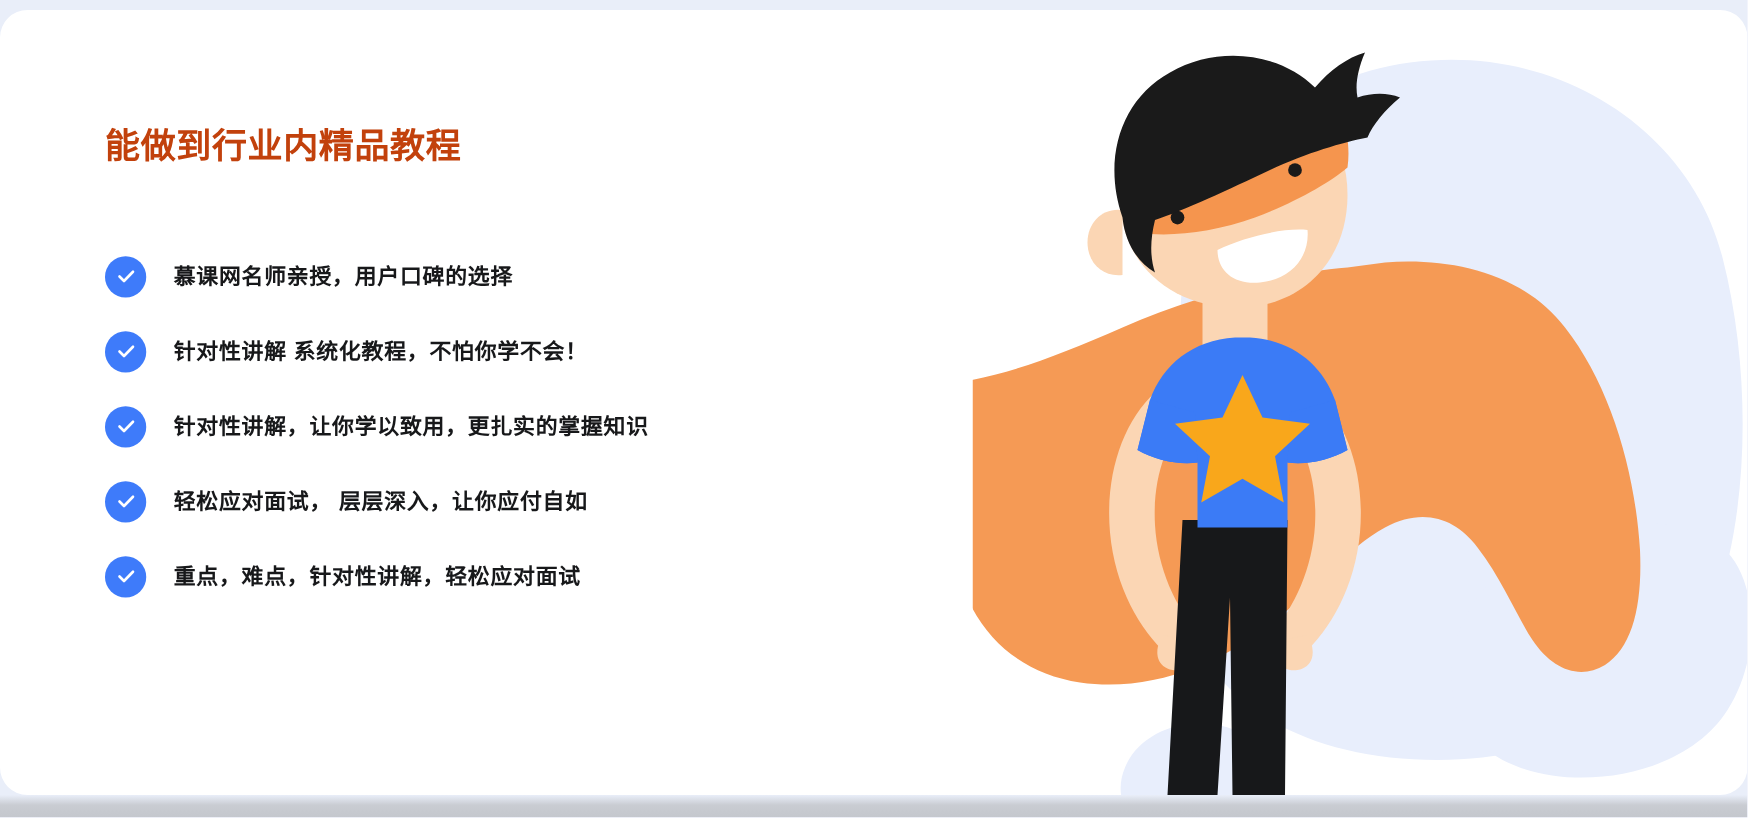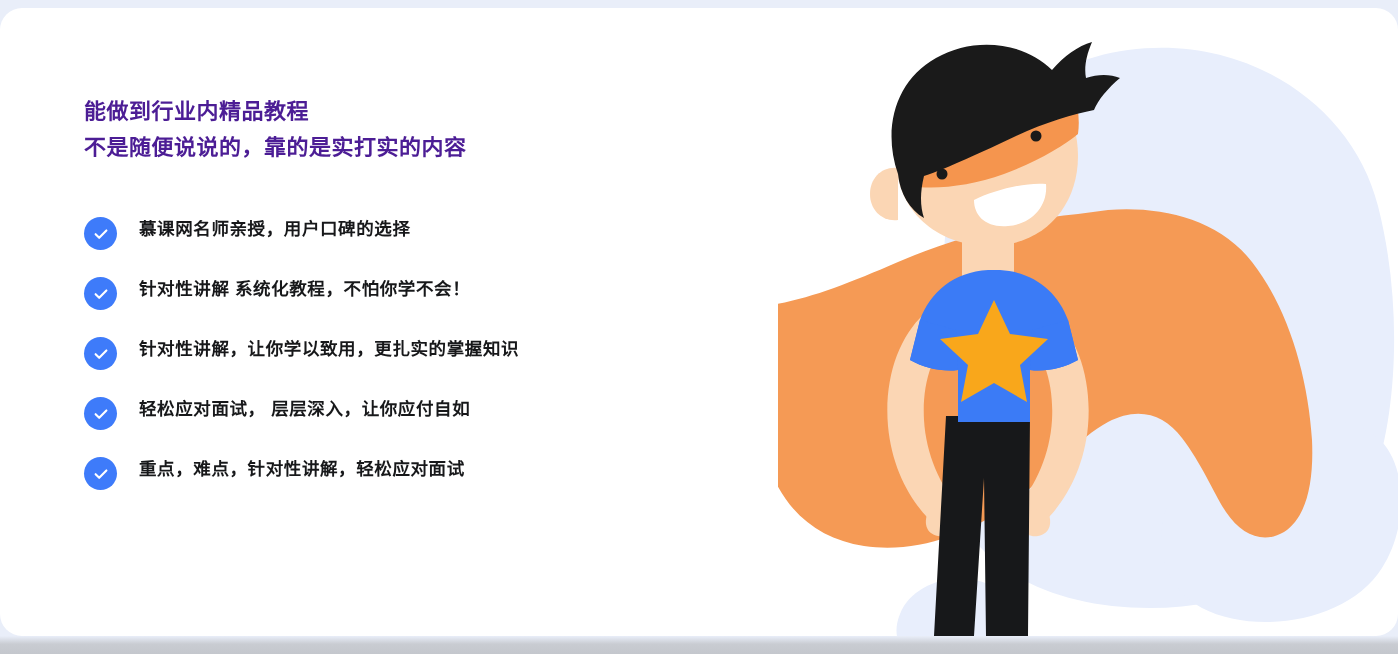--- a/index.html
+++ b/index.html
@@ -60,36 +60,37 @@
 
   
   .content {
     position: absolute;
     left: 84px;
     top: 86px;
     width: 740px;
   }
 
   .headline {
-    color: #4c1d95;
-    font-size: 22px;
+    color: #c2410c;
+    font-size: 28px;
     font-weight: bold;
     line-height: 1.62;
     letter-spacing: 0.5px;
     white-space: nowrap;
   }
   .headline-line { display: block; }
 
   .bullets {
     margin-top: 52px;
     list-style: none;
   }
 
   .bullet {
     display: flex;
+    align-items: center;
     height: 60px;
   }
 
   .check-badge {
     flex: 0 0 auto;
     width: 33px;
     height: 33px;
     border-radius: 50%;
     background: #3e7bfa;
     display: flex;
@@ -244,21 +245,20 @@
 
         <path d="M216 292 L232 326 L270 331 L242 357 L249 394 L216 375 L183 394 L190 357 L162 331 L200 326 Z" fill="#f9a71b"></path>
 
       </svg>
     </div>
 
     <div class="content">
 
       <h1 class="headline">
         <span class="headline-line">能做到行业内精品教程</span>
-        <span class="headline-line">不是随便说说的，靠的是实打实的内容</span>
       </h1>
 
       <ul class="bullets">
 
         <li class="bullet">
           <span class="check-badge">
             <svg width="18" height="18" viewBox="0 0 18 18" aria-hidden="true">
               <path d="M3.6 9.2 L7.2 12.8 L14.4 5.4" fill="none" stroke="#ffffff" stroke-width="2.1" stroke-linecap="round" stroke-linejoin="round"></path>
             </svg>
           </span>

